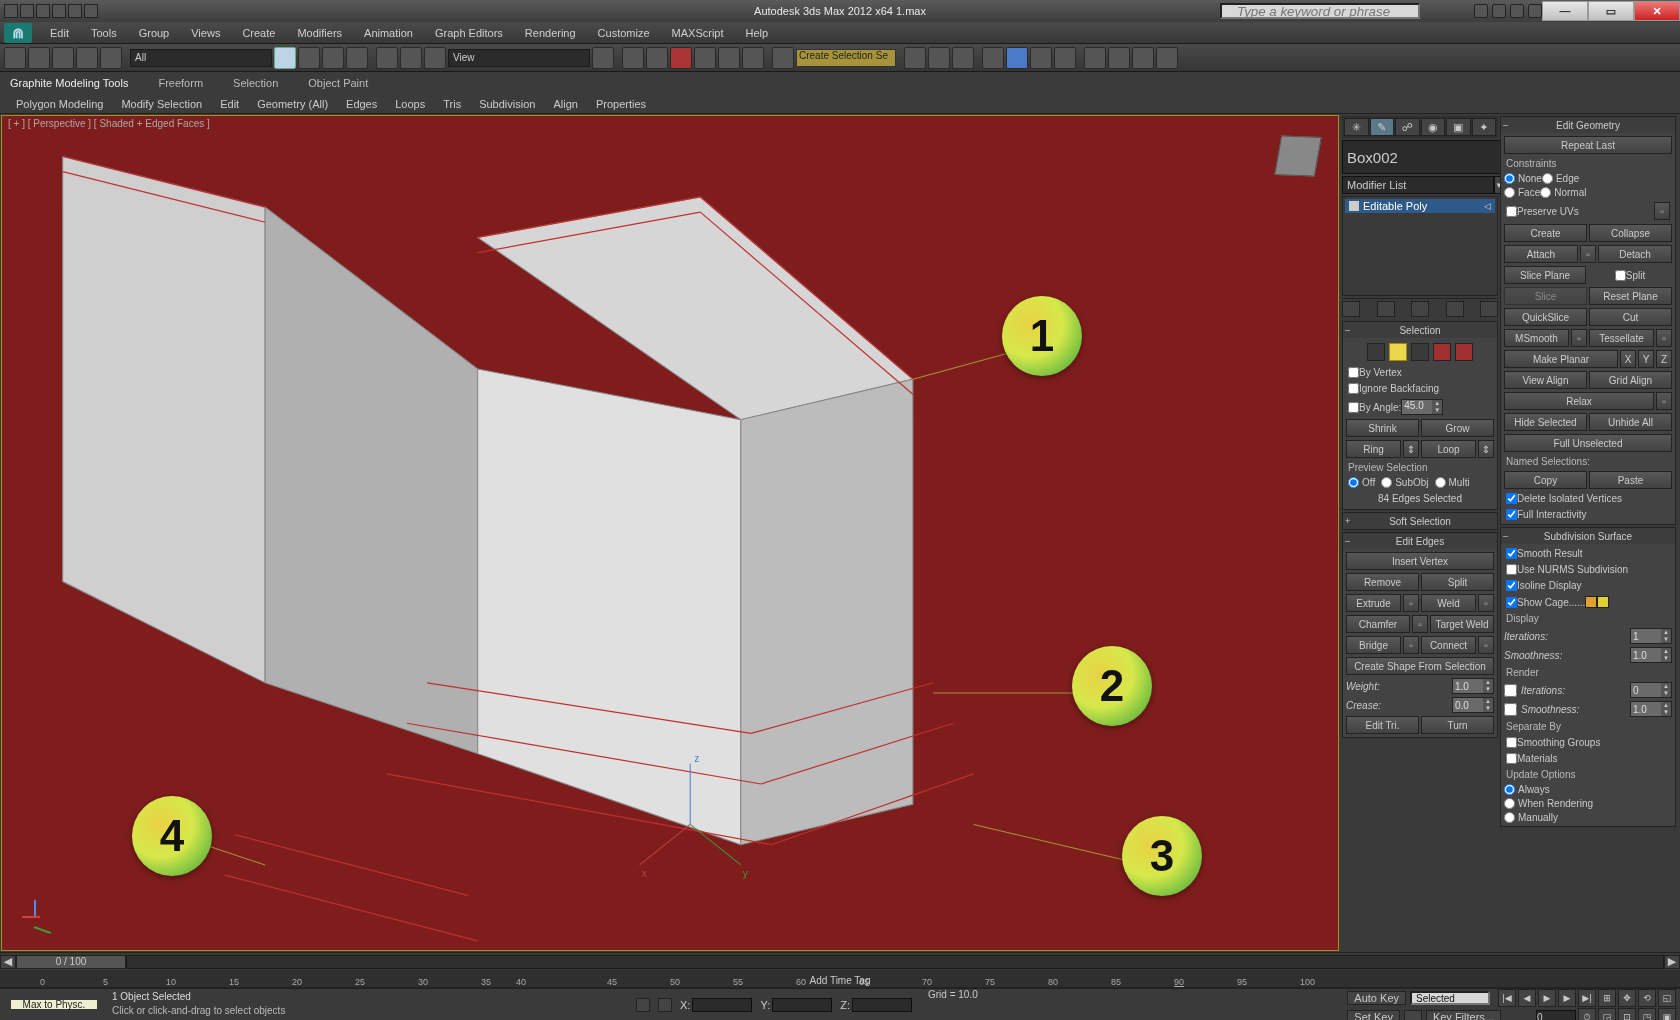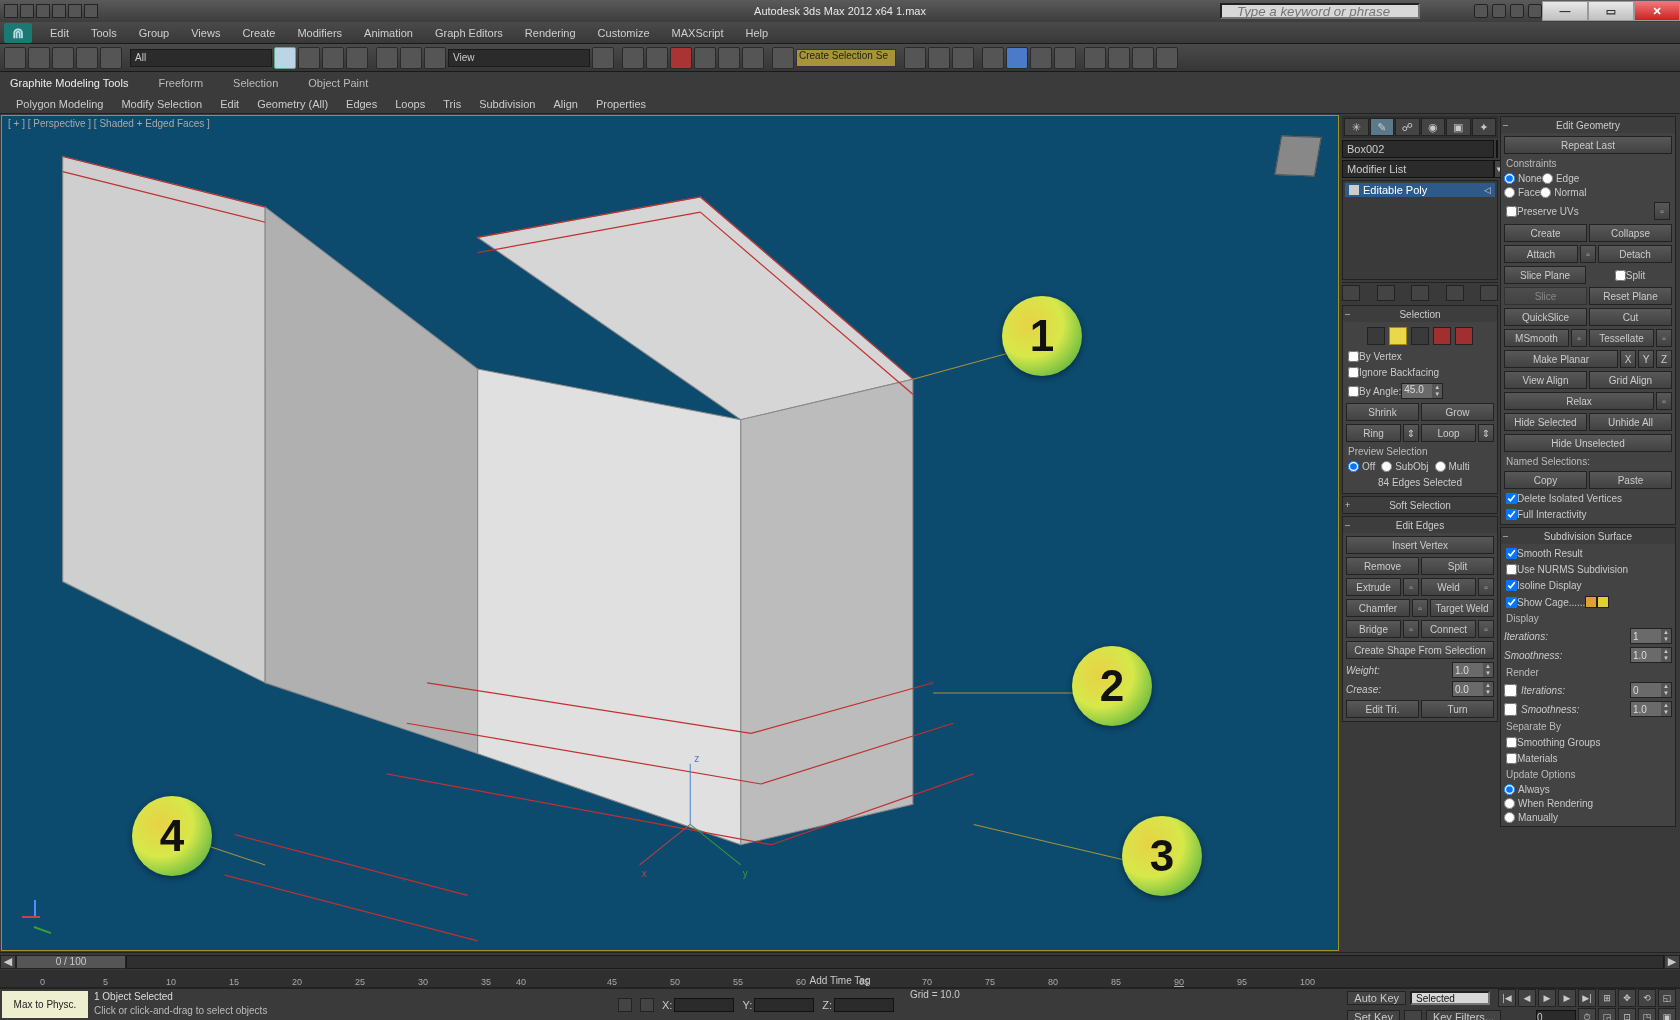--- a/index.html
+++ b/index.html
@@ -30,41 +30,41 @@
 .maintoolbar .tb-btn.red { background: #a33; }
 .maintoolbar .tb-create { background:#a7943a; width:100px; height:18px; font-size:10px; color:#222; padding:0 2px; overflow:hidden; border:1px solid #333;}
 
 .ribbon-row { height: 22px; background: #3b3b3b; display: flex; align-items:center; padding: 0 10px; gap: 30px; }
 .ribbon-row .r-item { color: #bbb; font-size: 11px; }
 .ribbon-row .r-item.active { color: #eee; }
 .ribbon-sub { height: 20px; background: #3b3b3b; display: flex; align-items:center; padding: 0 10px; gap: 6px; border-bottom:1px solid #222;}
 .ribbon-sub span { padding: 1px 6px; color:#ccc; font-size:11px;}
 
 .workspace { position: absolute; left:0; top: 114px; right: 0; bottom: 68px; display: flex; }
-.viewport { flex: 1; background: #0c4a6e; position: relative; border: 1px solid #a59120; margin:1px; }
+.viewport { flex: 1; background: #7f1d1d; position: relative; border: 1px solid #a59120; margin:1px; }
 .viewport .vp-label { position: absolute; top: 2px; left: 6px; color: #aaa; font-size:10px; }
 .viewport .model { position:absolute; inset:0; }
 .viewport .annot { position:absolute; width:80px; height:80px; border-radius:50%; background: radial-gradient(circle at 35% 35%, #e8d245, #d6e84a 45%, #2aa03a 100%); display:flex;align-items:center;justify-content:center;font-size:44px;font-weight:900;color:#111;box-shadow:0 2px 6px rgba(0,0,0,0.4);}
 .viewport .axis { position:absolute; left:20px; bottom:20px; width:30px; height:30px;}
 .viewport .axis .z { position:absolute; left:12px; bottom:12px; width:2px; height:18px; background:#4a90ff; }
 .viewport .axis .x { position:absolute; left:0; bottom:12px; width:18px; height:2px; background:#d04040; }
 .viewport .axis .y { position:absolute; left:12px; bottom:2px; width:18px; height:2px; background:#3aa03a; transform-origin:left; transform:rotate(20deg);}
 .viewcube { position:absolute; right:20px; top:20px; width:40px; height:40px; background:#888; border:1px solid #555; transform:rotate(10deg) skewY(-8deg); }
 
 .cmdpanel { width: 340px; background: #3a3a3a; display: flex; padding:2px; gap:2px; }
 .col { display:flex; flex-direction:column; gap:2px; }
 .col.a { width: 156px; }
 .col.b { width: 176px; }
 
 .panel-tabs { display:flex; gap:1px; background:#2f2f2f; padding:2px; }
 .panel-tabs span { flex:1; height:18px; background:#444; border:1px solid #222; display:flex;align-items:center;justify-content:center; }
 .panel-tabs span.active { background:#5a7a8a; }
 
 .namecolor { display:flex; gap:2px; }
-.namecolor input { flex:1; background:#2b2b2b; border:1px solid #111; color:#ccc; height:18px; font-size:11px; padding:0 4px;}
+.namecolor input { flex:1; background:#2b2b2b; border:1px solid #111; color:#ccc; height:34px; font-size:15px; padding:0 4px;}
 .namecolor .swatch { width:18px; height:18px; background:#3aa03a; border:1px solid #111;}
 
 .dropdown { display:flex; }
 .dropdown input { flex:1; background:#2b2b2b; border:1px solid #111; color:#ccc; height:18px; font-size:11px; padding:0 4px;}
 .dropdown .arrow { width:16px; height:18px; background:#444; border:1px solid #111; display:flex;align-items:center;justify-content:center;font-size:8px;}
 
 .modstack { background:#3a3a3a; border:1px solid #222; height:100px; padding:2px; }
 .modstack .moditem { background:#2e5a8a; color:#fff; font-size:11px; padding:1px 4px; display:flex; align-items:center; gap:4px;}
 .modstack .moditem .eye { width:10px; height:10px; background:#ccc; }
 .modstack .moditem .tri { margin-left:auto; color:#ccc; font-size:9px;}
@@ -106,21 +106,21 @@
 .timeline-area { position:absolute; left:0; right:0; bottom:0; height:68px; background:#3a3a3a; }
 .time-slider { height:18px; display:flex; align-items:center; background:#3a3a3a; border-top:1px solid #222;}
 .time-slider .slider-btn { width:110px; height:14px; background:#555; border:1px solid #222; display:flex;align-items:center;justify-content:center;font-size:10px;}
 .time-slider .track { flex:1; height:14px; background:#2f2f2f; border:1px solid #1a1a1a; position:relative;}
 .time-slider .arrow { width:16px; height:14px; background:#444; border:1px solid #222; display:flex;align-items:center;justify-content:center;}
 .time-ruler { height:18px; background:#2f2f2f; position:relative; border-bottom:1px solid #222; display:flex; }
 .time-ruler .tick { position:absolute; bottom:0; font-size:9px; color:#aaa; }
 .min-track { position:absolute; left:2px; top:36px; bottom:22px; width:36px; background:#333; border:1px solid #222;}
 
 .statusbar { position:absolute; left:0; right:0; bottom:0; height:32px; display:flex; background:#3a3a3a; border-top:1px solid #222; }
-.statusbar .maxscript { width:86px; background:#eeeed0; color:#222; font-size:10px; display:flex;align-items:center;justify-content:center; margin:2px;}
+.statusbar .maxscript { width:86px; background:#eeeed0; color:#222; font-size:10px; display:flex;align-items:center;justify-content:center; margin:11px;}
 .statusbar .statcol { display:flex; flex-direction:column; flex:0 0 520px;}
 .statusbar .statline { height:14px; font-size:10px; color:#bbb; padding:0 4px; display:flex; align-items:center;}
 .statusbar .statline.sel { color:#ddd; }
 .statusbar .coords { display:flex; align-items:center; gap:8px; padding:0 8px;}
 .statusbar .coords .fld { display:flex; align-items:center; gap:2px;}
 .statusbar .coords .fld input { width:60px; height:14px; background:#2b2b2b; border:1px solid #111; color:#ccc; font-size:10px; padding:0 2px;}
 .statusbar .grid-lbl { padding:0 8px; font-size:10px;}
 .statusbar .anim-ctrl { display:flex; align-items:center; gap:2px; padding:0 4px; margin-left:auto;}
 .statusbar .anim-ctrl .abtn { width:18px; height:18px; background:#444; border:1px solid #222; display:flex;align-items:center;justify-content:center;font-size:9px;}
 .statusbar .tt { margin-left:auto; display:flex; flex-direction:column; gap:1px;}
@@ -535,21 +535,21 @@
           </div>
           <div class="btn-row">
             <div class="btn">Relax</div>
             <div class="btn small">▫</div>
           </div>
           <div class="btn-row">
             <div class="btn">Hide Selected</div>
             <div class="btn">Unhide All</div>
           </div>
           <div class="btn-row">
-              <div class="btn">Hide Unselected</div>
+              <div class="btn">Full Unselected</div>
             </div>
           <div class="group-label">Named Selections:</div>
           <div class="btn-row">
             <div class="btn">Copy</div>
             <div class="btn">Paste</div>
           </div>
           <label class="chk">
               <input type="checkbox" checked="" style="">
               <span>Delete Isolated Vertices</span>
             </label>

